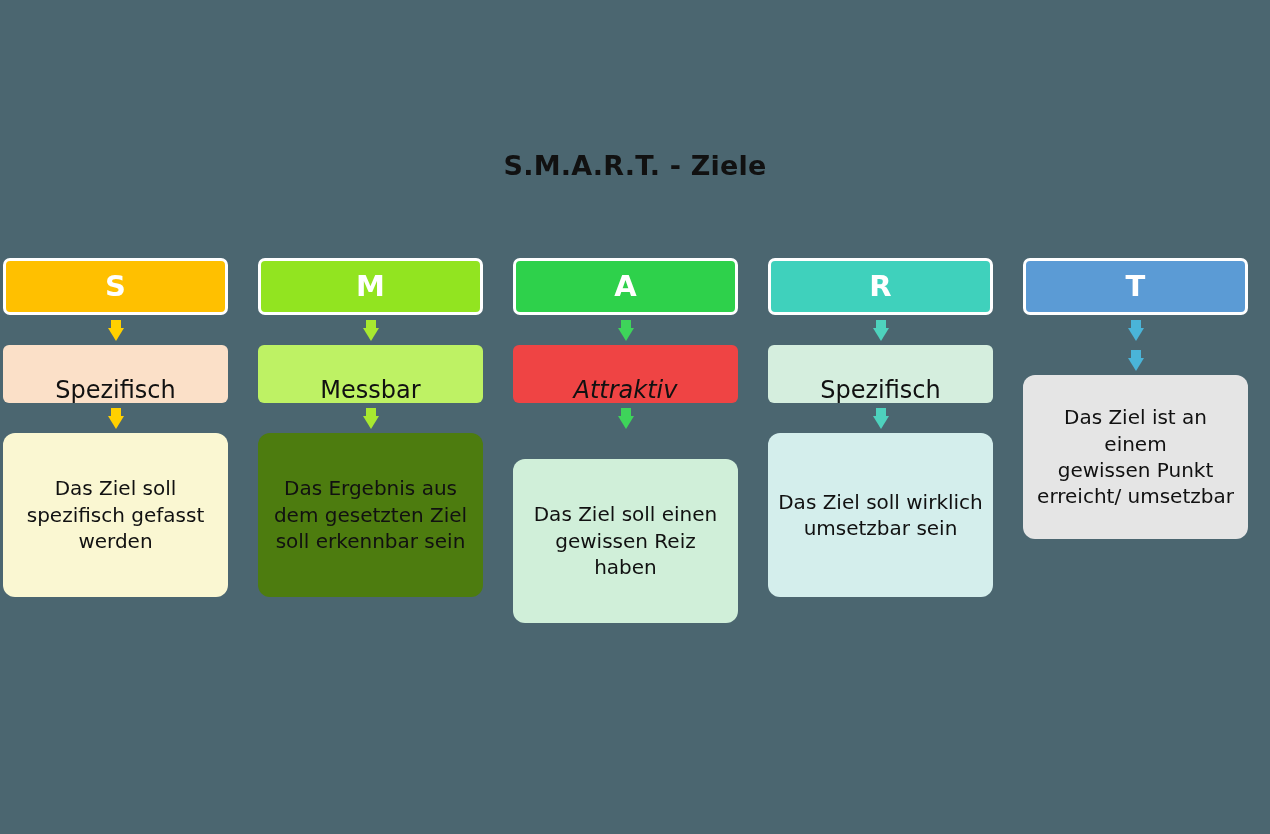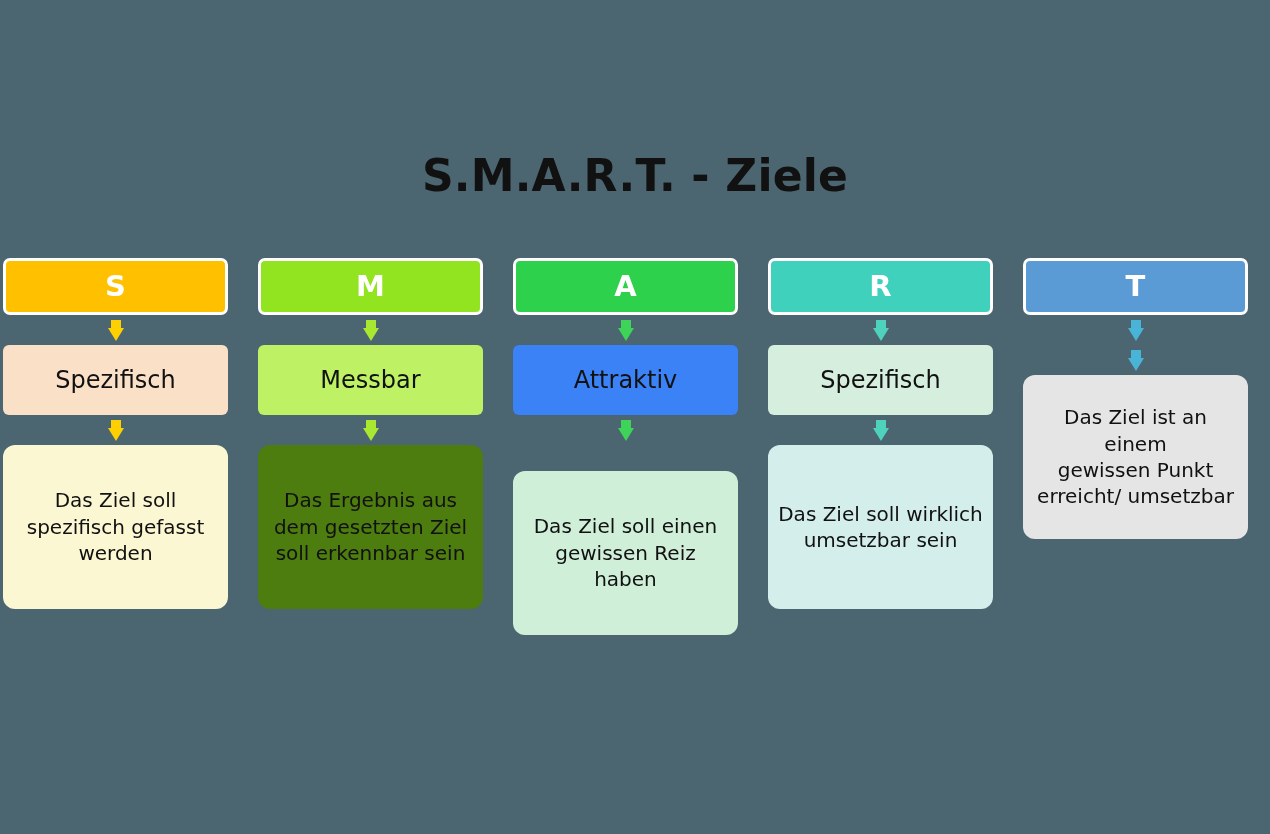--- a/index.html
+++ b/index.html
@@ -22,21 +22,21 @@
     width: 1270px;
     height: 834px;
   }
 
   #title {
     position: absolute;
     left: 0;
     top: 150px;
     width: 1270px;
     text-align: center;
-    font-size: 44px;
+    font-size: 27px;
     font-weight: bold;
     color: #111111;
     letter-spacing: 0.2px;
     font-family: "DejaVu Sans", sans-serif;
   }
 
   #columns {
     position: absolute;
     left: 3px;
     top: 258px;
@@ -86,25 +86,25 @@
     left: 0;
     top: 8px;
     width: 0;
     height: 0;
     border-left: 8px solid transparent;
     border-right: 8px solid transparent;
   }
 
   .mid-box {
     width: 225px;
-    height: 70px;
+    height: 58px;
     box-sizing: border-box;
     border-radius: 6px;
     display: flex;
-    align-items: center;
+    align-items: flex-end;
     justify-content: center;
     color: #111111;
     font-size: 24px;
     line-height: 1.1;
   }
 
   .body-box {
     width: 225px;
     height: 164px;
     box-sizing: border-box;
@@ -174,21 +174,21 @@
     </div>
 
     <div class="column">
       <div class="header-box" style="background: rgb(46, 209, 75);">
         <span>A</span>
       </div>
       <div class="arrow">
         <div class="stem" style="background: rgb(62, 212, 90);"></div>
         <div class="head" style="border-top: 13px solid rgb(62, 212, 90);"></div>
       </div>
-      <div class="mid-box" style="background: #3b82f6;">
+      <div class="mid-box" style="background: #ef4444; font-style: italic;">
         <span>Attraktiv</span>
       </div>
       <div class="arrow">
         <div class="stem" style="background: rgb(62, 212, 90);"></div>
         <div class="head" style="border-top: 13px solid rgb(62, 212, 90);"></div>
       </div>
       <div class="body-box" style="background: rgb(208, 239, 217); margin-top: 26px;">
         <span>Das Ziel soll einen
 gewissen Reiz haben</span>
       </div>

